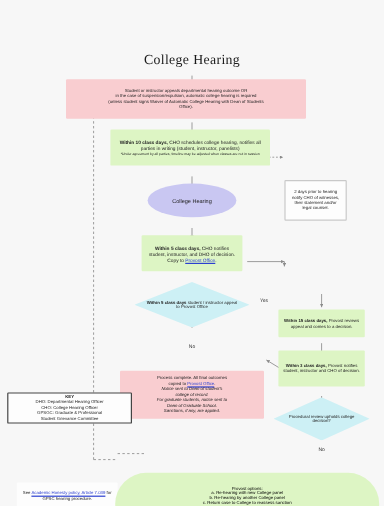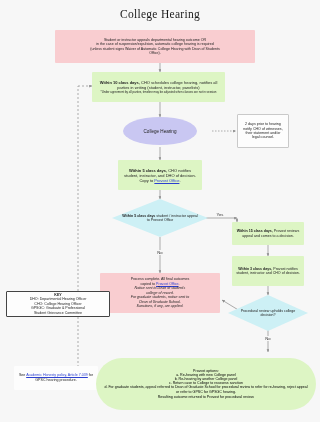--- a/index.html
+++ b/index.html
@@ -4,21 +4,21 @@
 <style>
   html,body{margin:0;padding:0;}
   body{
     width:320px;height:422px;
     background:#f7f7f7;
     font-family:"Liberation Sans", sans-serif;
     overflow:hidden;
     position:relative;
   }
   #canvas{position:absolute;left:0;top:0;width:320px;height:422px;}
-  .abs{position:absolute;box-sizing:border-box;}
+  .abs{position:absolute;box-sizing:border-box;margin-top:36px;}
 
   .title{
     width:320px;top:8px;left:0;text-align:center;
     font-family:"Liberation Serif", serif;
     font-size:11.5px;color:#1a1a1a;letter-spacing:.3px;
   }
 
   .box{
     border-radius:1px;
     display:flex;align-items:center;justify-content:center;

